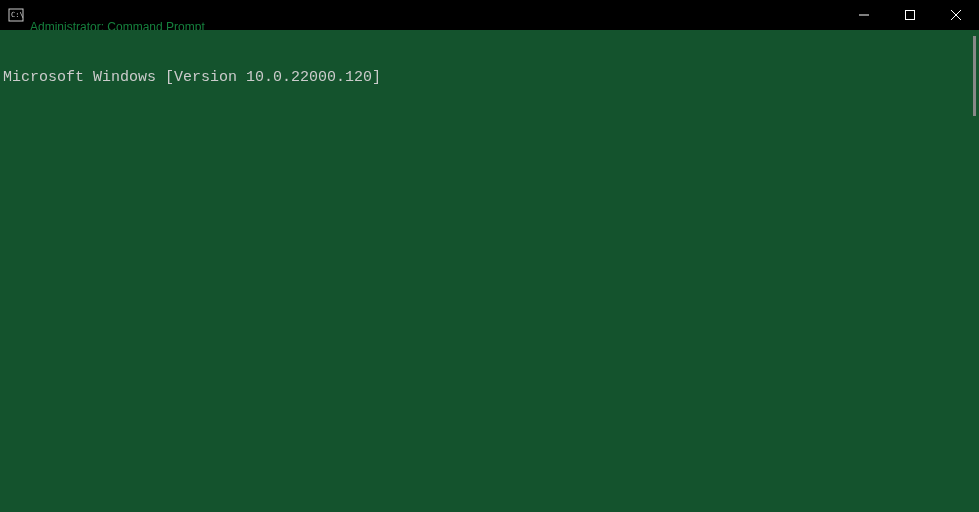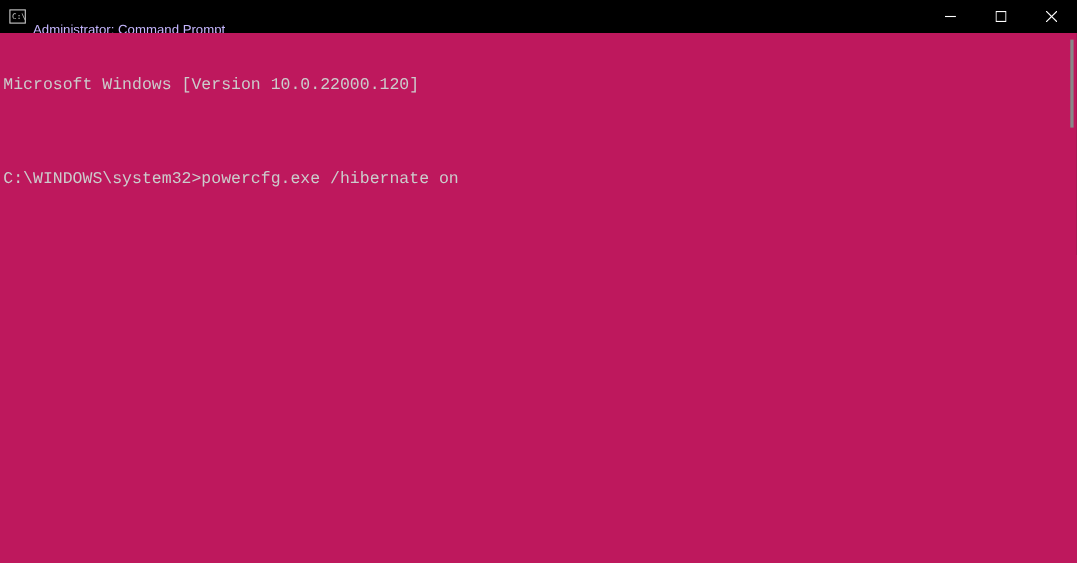--- a/index.html
+++ b/index.html
@@ -39,21 +39,21 @@
       display: flex;
       align-items: center;
       justify-content: center;
     }
     .titlebar-icon svg {
       width: 16px;
       height: 16px;
     }
     .titlebar-title {
       flex: 0 0 auto;
-      color: #c4b5fd;
+      color: #15803d;
       margin-top: 24px;
     }
     .titlebar-spacer {
       flex: 1;
     }
     .titlebar-controls {
       display: flex;
       height: 100%;
     }
     .titlebar-btn {
@@ -67,21 +67,21 @@
     }
     .titlebar-btn svg {
       width: 10px;
       height: 10px;
       stroke: #ffffff;
       stroke-width: 1;
       fill: none;
     }
     .console-area {
       flex: 1;
-      background: #be185d;
+      background: #14532d;
       padding: 5px 3px;
       font-family: Consolas, "Courier New", monospace;
       font-size: 15px;
       line-height: 17px;
       color: #cccccc;
       white-space: pre;
       overflow: hidden;
       position: relative;
     }
     .console-line {
@@ -125,16 +125,15 @@
         <svg viewBox="0 0 10 10">
             <line x1="0" y1="0" x2="10" y2="10"></line>
             <line x1="10" y1="0" x2="0" y2="10"></line>
           </svg>
       </div>
     </div>
   </div>
   <div class="console-area">
     <div class="console-line">Microsoft Windows [Version 10.0.22000.120]</div>
     <div class="console-line"></div>
-    <div class="console-line"><span>C:\WINDOWS\system32&gt;</span><span>powercfg.exe /hibernate on</span></div>
   </div>
   <div class="scrollbar"></div>
 </div>
 
 </body></html>

